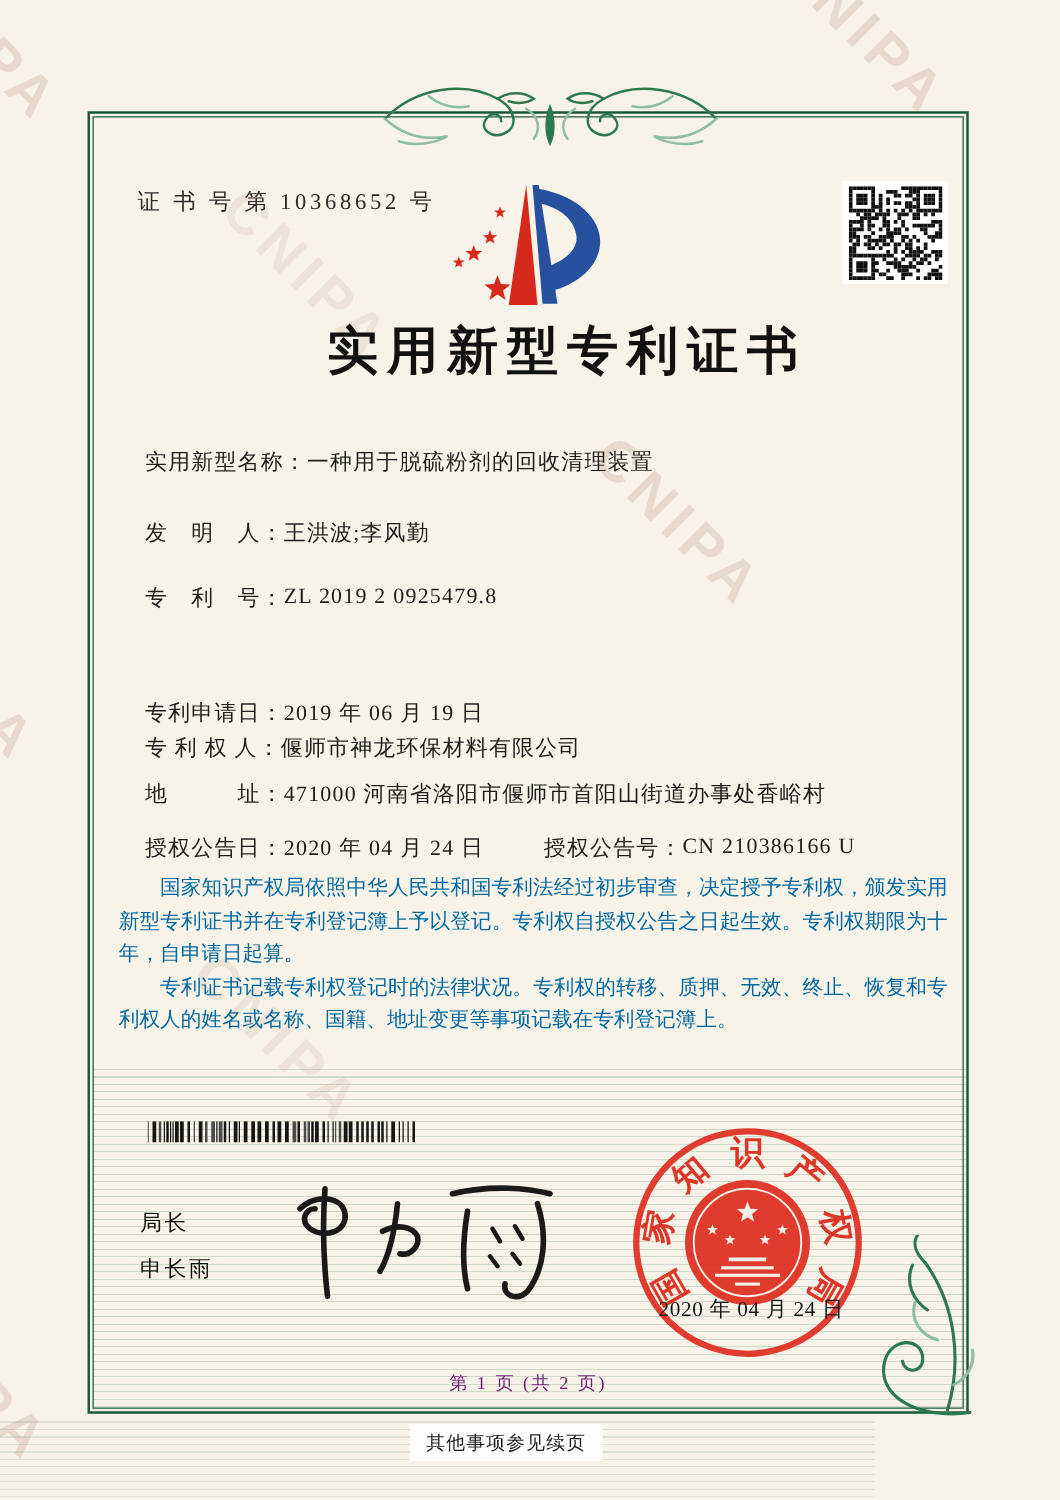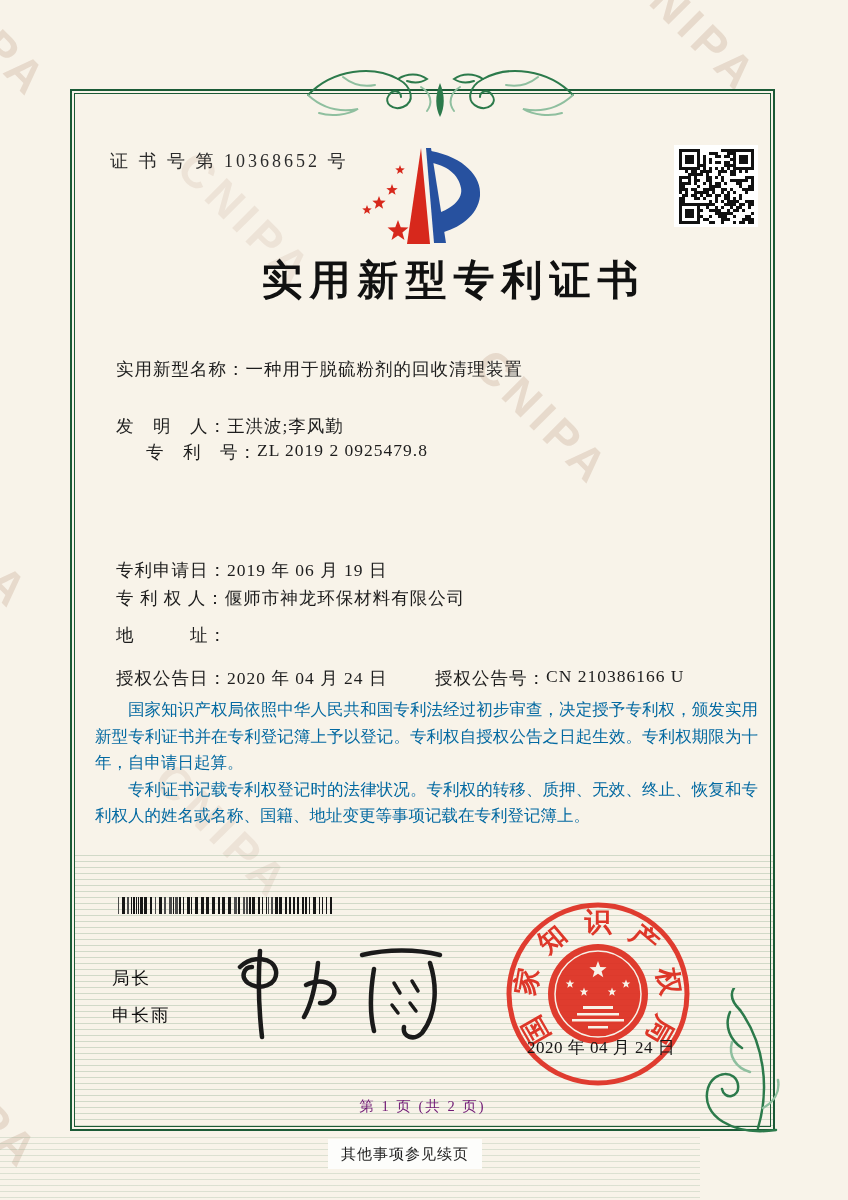--- a/index.html
+++ b/index.html
@@ -456,34 +456,35 @@
   <div class="abs title">实用新型专利证书</div>
 
   <div class="abs row" style="top:357px;">
     <span class="lab">实用新型名称：</span>
     <span class="val">一种用于脱硫粉剂的回收清理装置</span>
   </div>
   <div class="abs row" style="top:414px;">
     <span class="lab">发　明　人：</span>
     <span class="val">王洪波;李风勤</span>
   </div>
-  <div class="abs row" style="top:440px;margin-left:30px;">
+  <div class="abs row" style="top:466px;">
     <span class="lab">专　利　号：</span>
     <span class="val">ZL 2019 2 0925479.8</span>
   </div>
   <div class="abs row" style="top:518px;margin-top:40px;">
     <span class="lab">专利申请日：</span>
     <span class="val">2019 年 06 月 19 日</span>
   </div>
   <div class="abs row" style="top:570px;margin-top:16px;">
     <span class="lab">专 利 权 人：</span>
     <span class="val">偃师市神龙环保材料有限公司</span>
   </div>
   <div class="abs row" style="top:623px;">
     <span class="lab">地　　　址：</span>
+    <span class="val">471000 河南省洛阳市偃师市首阳山街道办事处香峪村</span>
   </div>
   <div class="abs row" style="top:666px;">
     <span class="lab">授权公告日：</span>
     <span class="val">2020 年 04 月 24 日</span>
     <span class="grp2">
       <span class="lab">授权公告号：</span>
       <span class="val">CN 210386166 U</span>
     </span>
   </div>
 

